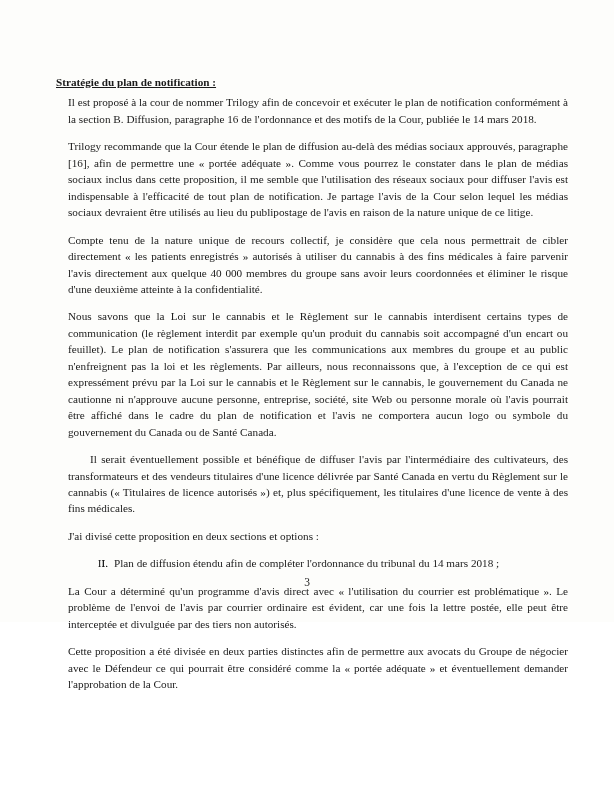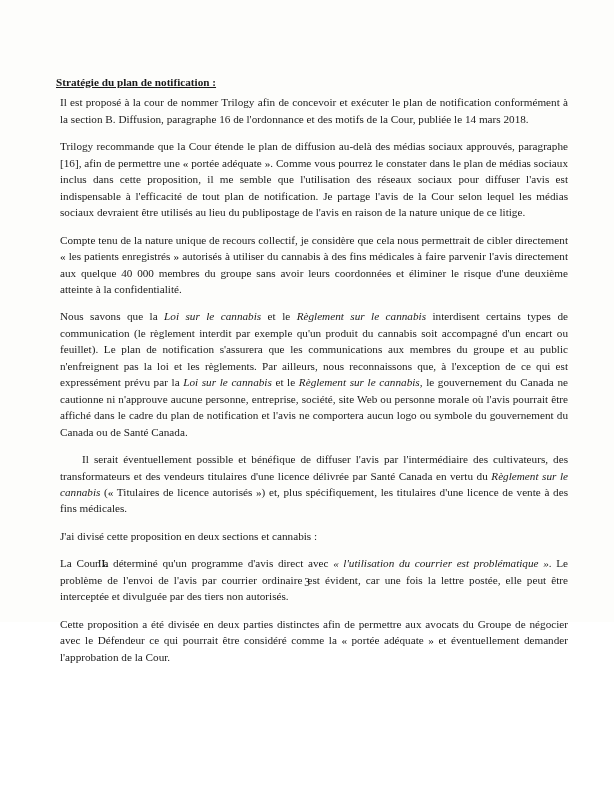--- a/index.html
+++ b/index.html
@@ -26,28 +26,27 @@
     line-height: 1.47;
     text-align: justify;
   }
   .heading {
     font-weight: bold;
     text-decoration: underline;
     margin: 0 0 4px 0;
     font-size: 11.2px;
   }
   p.para {
-    margin: 0 0 11px 4px;
+    margin: 0 0 11px 12px;
     text-indent: 0;
   }
   p.indent {
     text-indent: 22px;
   }
   em, .it {
-    font-style: italic;
   }
   .bold {
     font-weight: bold;
   }
   ol.options {
     margin: 2px 0 11px 0;
     padding-left: 58px;
     list-style: none;
   }
   ol.options li {
@@ -76,26 +75,26 @@
   <div class="doc-body">
 
     <p class="heading">Stratégie du plan de notification :</p>
 
     <div id="paras-top">
         <p class="para"><span>Il est proposé à la cour de nommer Trilogy afin de concevoir et exécuter le plan de notification conformément à la section B. Diffusion, paragraphe 16 de l'ordonnance et des motifs de la Cour, publiée le 14 mars 2018.</span></p>
         <p class="para"><span>Trilogy recommande que la Cour étende le plan de diffusion au-delà des médias sociaux approuvés, paragraphe [16], afin de permettre une « portée adéquate ». Comme vous pourrez le constater dans le plan de médias sociaux inclus dans cette proposition, il me semble que l'utilisation des réseaux sociaux pour diffuser l'avis est indispensable à l'efficacité de tout plan de notification. Je partage l'avis de la Cour selon lequel les médias sociaux devraient être utilisés au lieu du publipostage de l'avis en raison de la nature unique de ce litige.</span></p>
         <p class="para"><span>Compte tenu de la nature unique de recours collectif, je considère que cela nous permettrait de cibler directement « les patients enregistrés » autorisés à utiliser du cannabis à des fins médicales à faire parvenir l'avis directement aux quelque 40 000 membres du groupe sans avoir leurs coordonnées et éliminer le risque d'une deuxième atteinte à la confidentialité.</span></p>
         <p class="para"><span>Nous savons que la </span><span class="it">Loi sur le cannabis</span><span> et le </span><span class="it">Règlement sur le cannabis</span><span> interdisent certains types de communication (le règlement interdit par exemple qu'un produit du cannabis soit accompagné d'un encart ou feuillet). Le plan de notification s'assurera que les communications aux membres du groupe et au public n'enfreignent pas la loi et les règlements. Par ailleurs, nous reconnaissons que, à l'exception de ce qui est expressément prévu par la </span><span class="it">Loi sur le cannabis</span><span> et le </span><span class="it">Règlement sur le cannabis</span><span>, le gouvernement du Canada ne cautionne ni n'approuve aucune personne, entreprise, société, site Web ou personne morale où l'avis pourrait être affiché dans le cadre du plan de notification et l'avis ne comportera aucun logo ou symbole du gouvernement du Canada ou de Santé Canada.</span></p>
         <p class="para indent"><span>Il serait éventuellement possible et bénéfique de diffuser l'avis par l'intermédiaire des cultivateurs, des transformateurs et des vendeurs titulaires d'une licence délivrée par Santé Canada en vertu du </span><span class="it">Règlement sur le cannabis</span><span> (« Titulaires de licence autorisés ») et, plus spécifiquement, les titulaires d'une licence de vente à des fins médicales.</span></p>
-        <p class="para"><span>J'ai divisé cette proposition en deux sections et cannabis :</span></p>
+        <p class="para"><span>J'ai divisé cette proposition en deux sections et options :</span></p>
       </div>
 
     <ol class="options" id="options-list">
         <li><span class="num">I.</span></li>
-        <li><span class="num">II.</span></li>
+        <li><span class="num">II.</span><span>Plan de diffusion étendu afin de compléter l'ordonnance du tribunal du 14 mars 2018 ;</span></li>
       </ol>
 
     <div id="paras-bottom">
         <p class="para"><span>La Cour a déterminé qu'un programme d'avis direct avec </span><span class="it">« l'utilisation du courrier est problématique »</span><span>. Le problème de l'envoi de l'avis par courrier ordinaire est évident, car une fois la lettre postée, elle peut être interceptée et divulguée par des tiers non autorisés.</span></p>
         <p class="para"><span>Cette proposition a été divisée en deux parties distinctes afin de permettre aux avocats du Groupe de négocier avec le Défendeur ce qui pourrait être considéré comme la « portée adéquate » et éventuellement demander l'approbation de la Cour.</span></p>
       </div>
 
   </div>
 
   <div class="pagenum">3</div>

